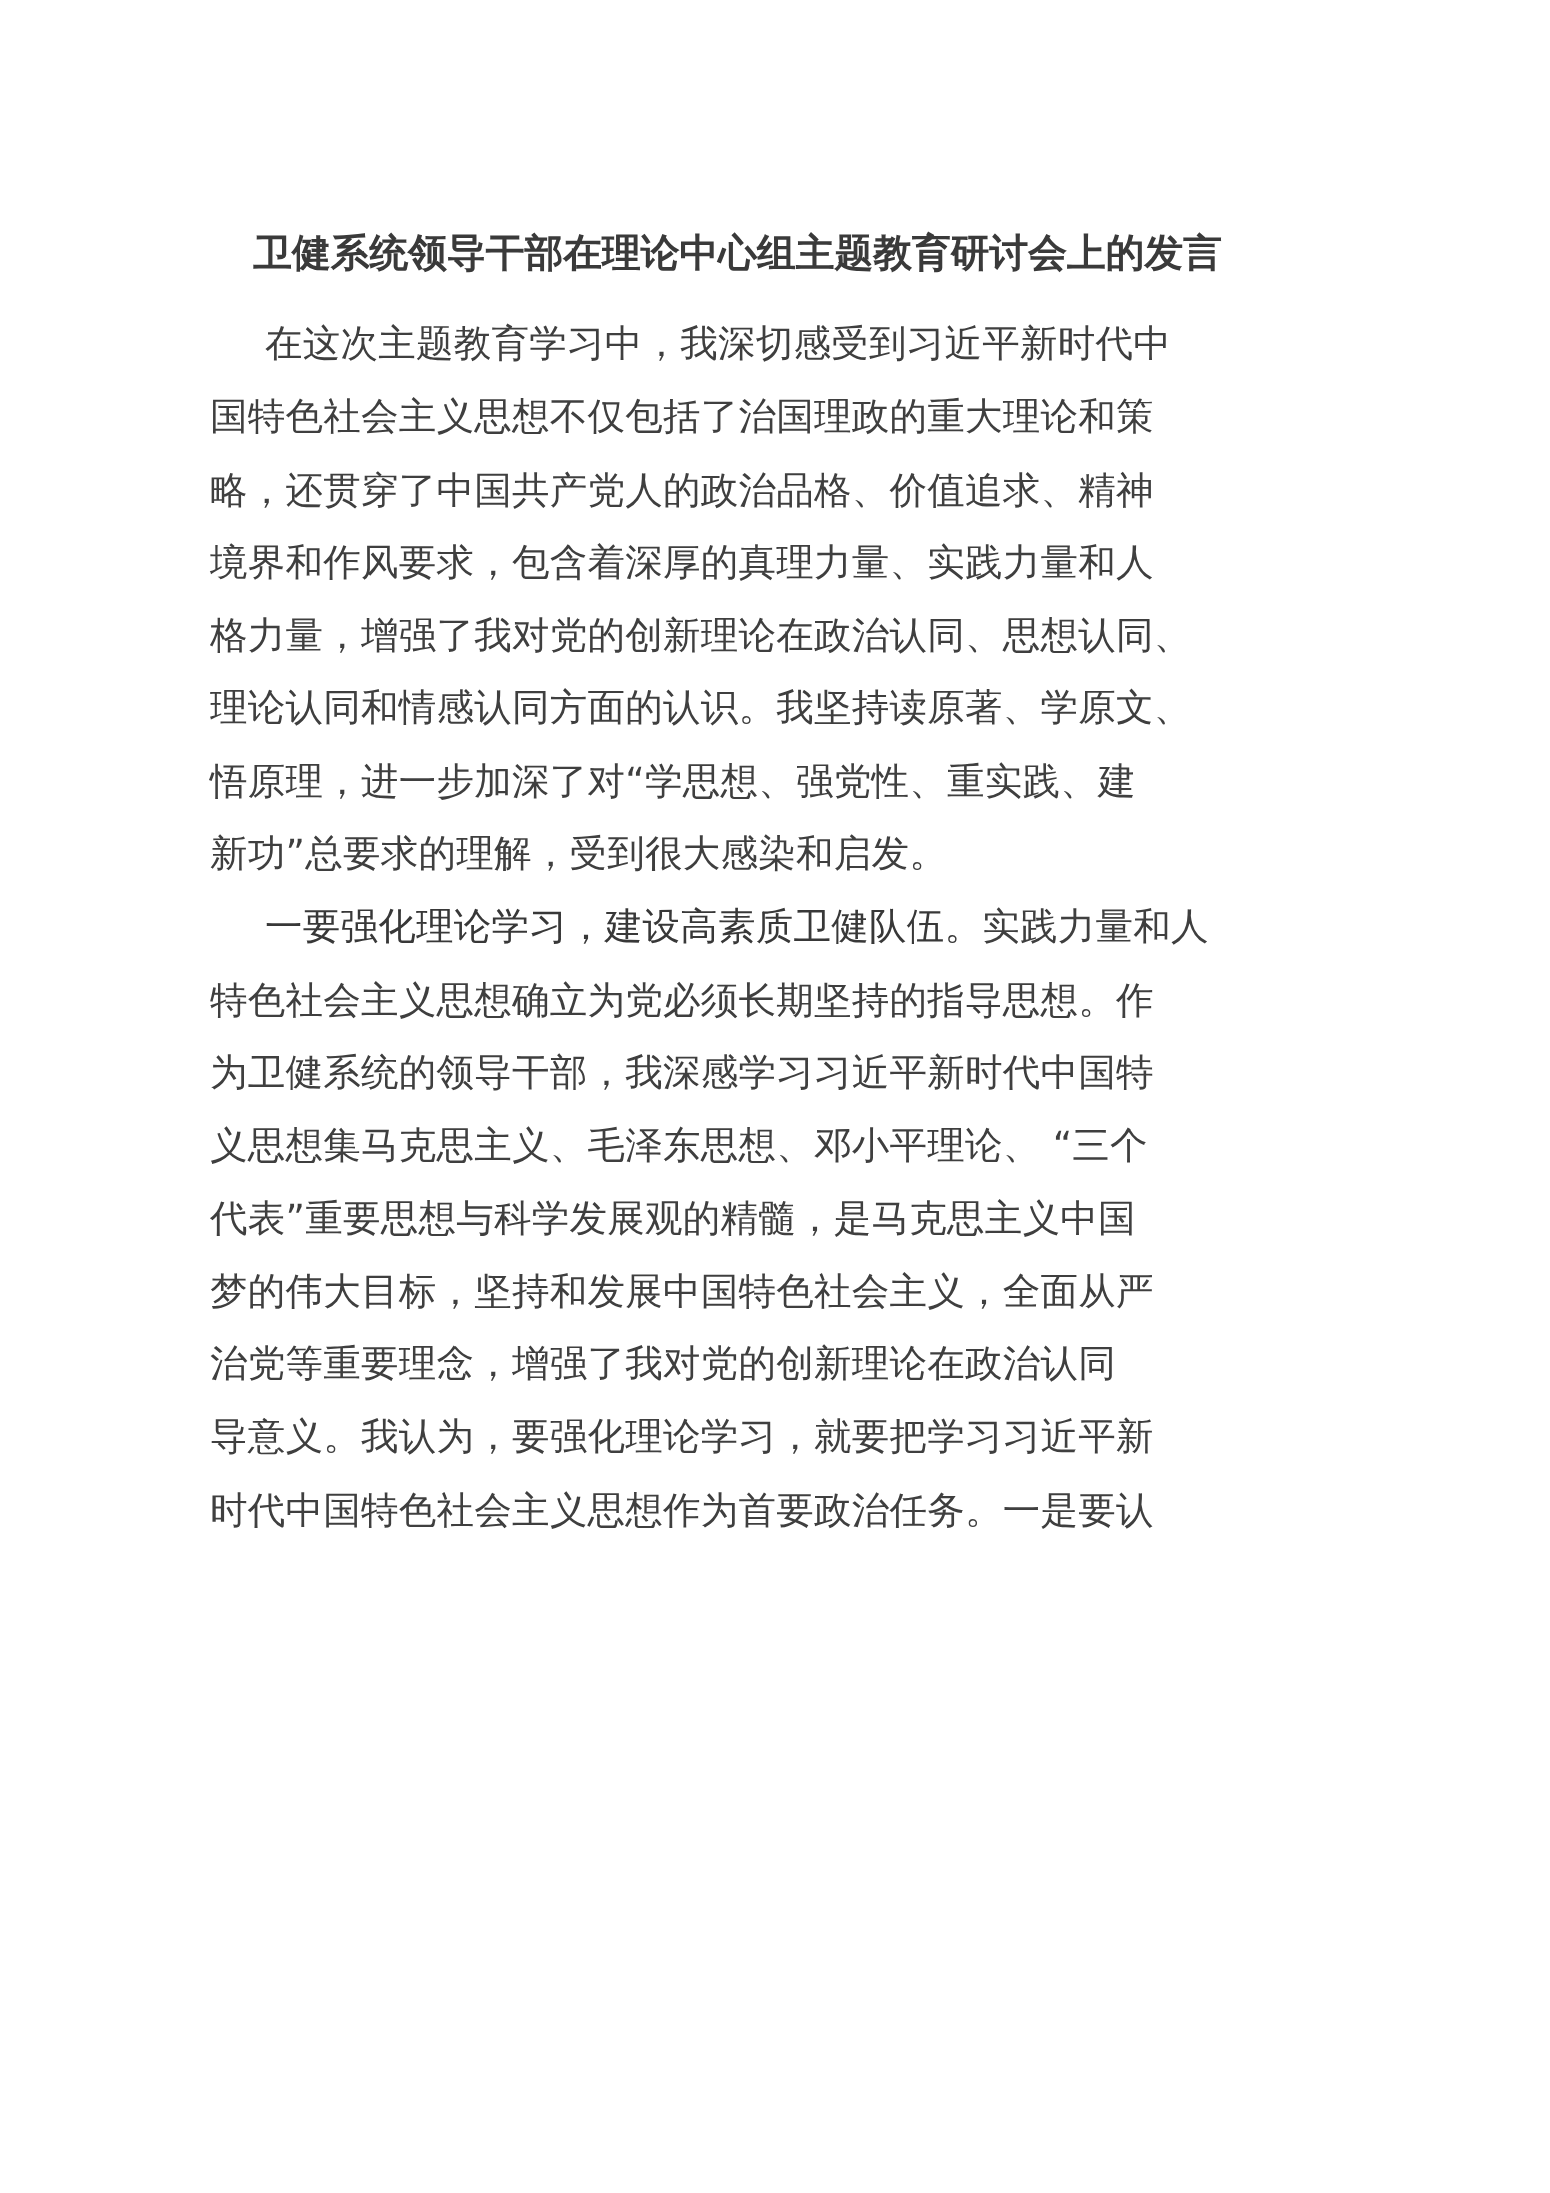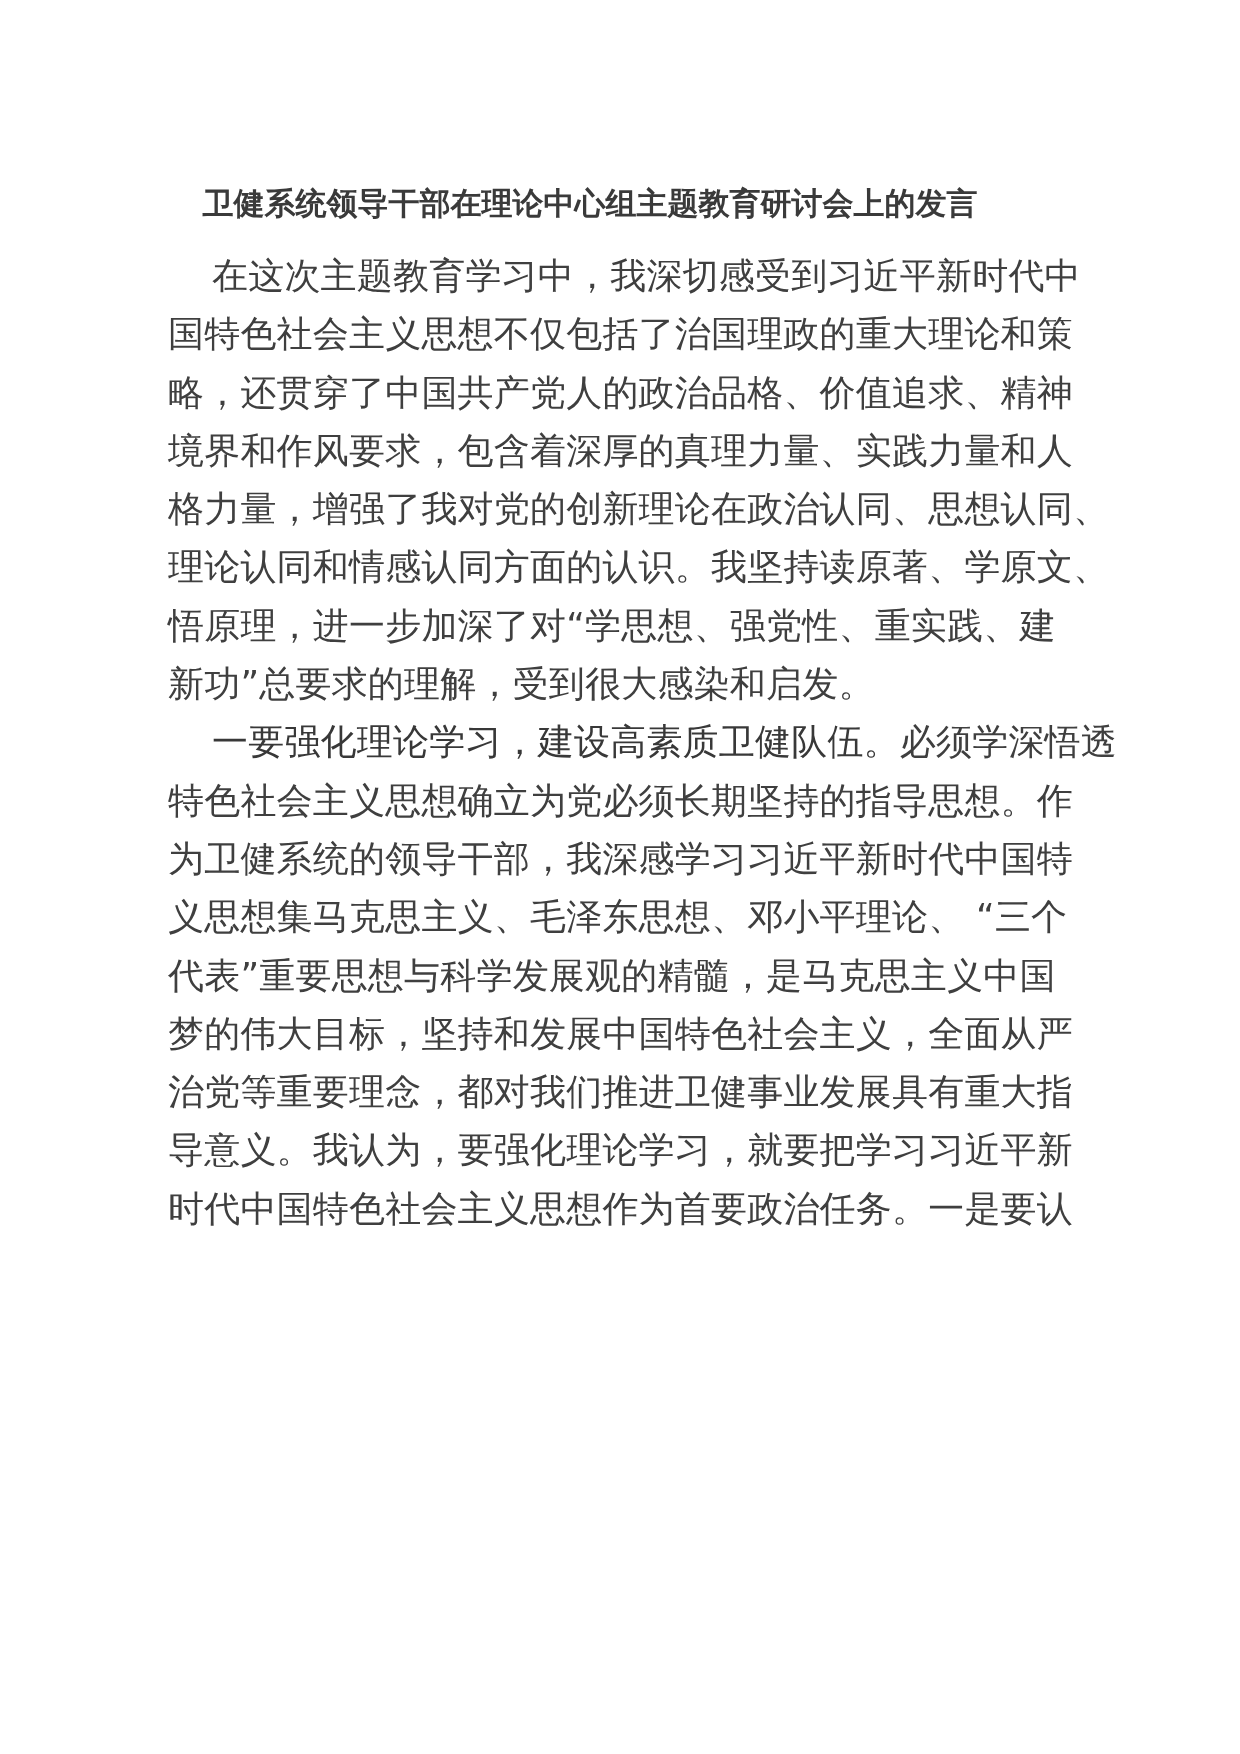--- a/index.html
+++ b/index.html
@@ -38,21 +38,21 @@
     }
     .body-text {
       position: absolute;
       left: 168px;
       top: 253px;
       width: 780px;
     }
     .line {
       height: 58.3px;
       line-height: 46px;
-      font-size: 36px;
+      font-size: 30px;
       white-space: nowrap;
       color: #3f3f3f;
       letter-spacing: 0.2px;
     }
     .line.indent {
       padding-left: 44px;
     }
     .bold {
       font-weight: normal;
       color: #383838;
@@ -68,23 +68,23 @@
 
     <div class="line indent">在这次主题教育学习中，我深切感受到习近平新时代中</div>
     <div class="line">国特色社会主义思想不仅包括了治国理政的重大理论和策</div>
     <div class="line">略，还贯穿了中国共产党人的政治品格、价值追求、精神</div>
     <div class="line">境界和作风要求，包含着深厚的真理力量、实践力量和人</div>
     <div class="line">格力量，增强了我对党的创新理论在政治认同、思想认同、</div>
     <div class="line">理论认同和情感认同方面的认识。我坚持读原著、学原文、</div>
     <div class="line">悟原理，进一步加深了对“学思想、强党性、重实践、建</div>
     <div class="line">新功”总要求的理解，受到很大感染和启发。</div>
 
-    <div class="line indent"><span class="bold">一要强化理论学习，建设高素质卫健队伍。</span><span>必须学深悟透</span></div>
+    <div class="line indent"><span class="bold">一要强化理论学习，建设高素质卫健队伍。</span><span>实践力量和人</span></div>
     <div class="line">特色社会主义思想确立为党必须长期坚持的指导思想。作</div>
     <div class="line">为卫健系统的领导干部，我深感学习习近平新时代中国特</div>
     <div class="line">义思想集马克思主义、毛泽东思想、邓小平理论、 “三个</div>
     <div class="line">代表”重要思想与科学发展观的精髓，是马克思主义中国</div>
     <div class="line">梦的伟大目标，坚持和发展中国特色社会主义，全面从严</div>
-    <div class="line">治党等重要理念，都对我们推进卫健事业发展具有重大指</div>
+    <div class="line">治党等重要理念，增强了我对党的创新理论在政治认同</div>
     <div class="line">导意义。我认为，要强化理论学习，就要把学习习近平新</div>
     <div class="line">时代中国特色社会主义思想作为首要政治任务。一是要认</div>
   </div>
 </div>
 
 </body></html>

